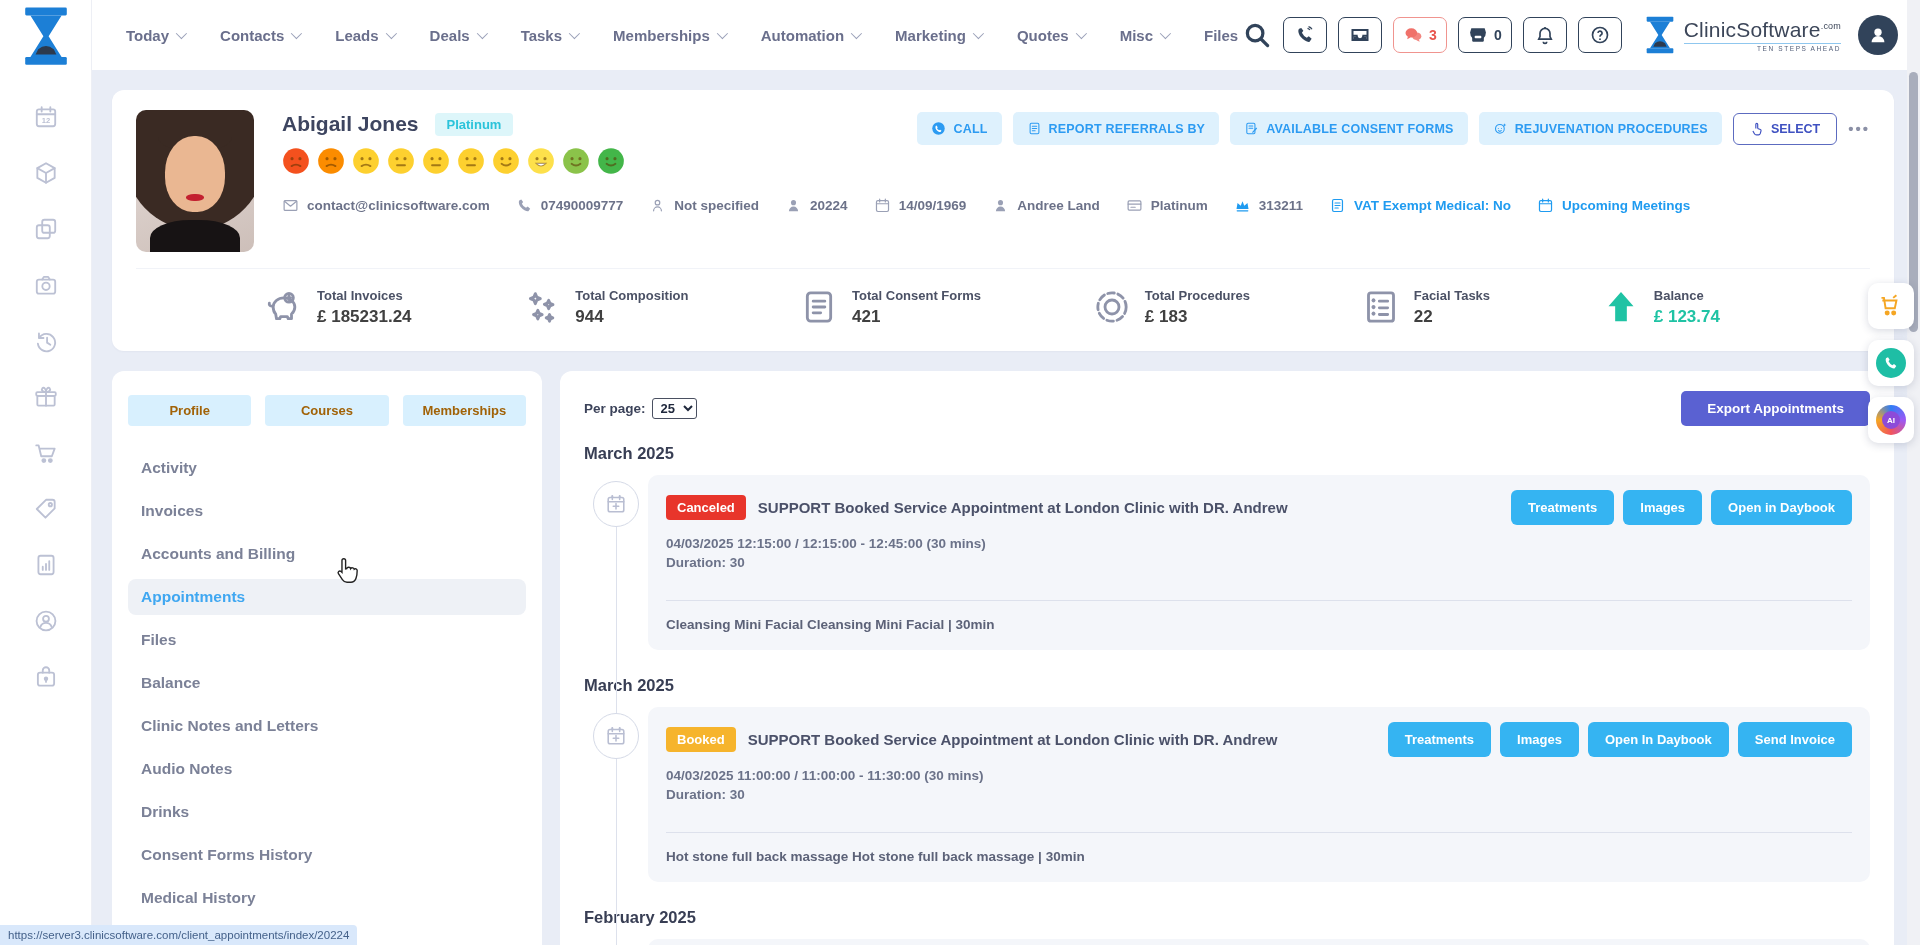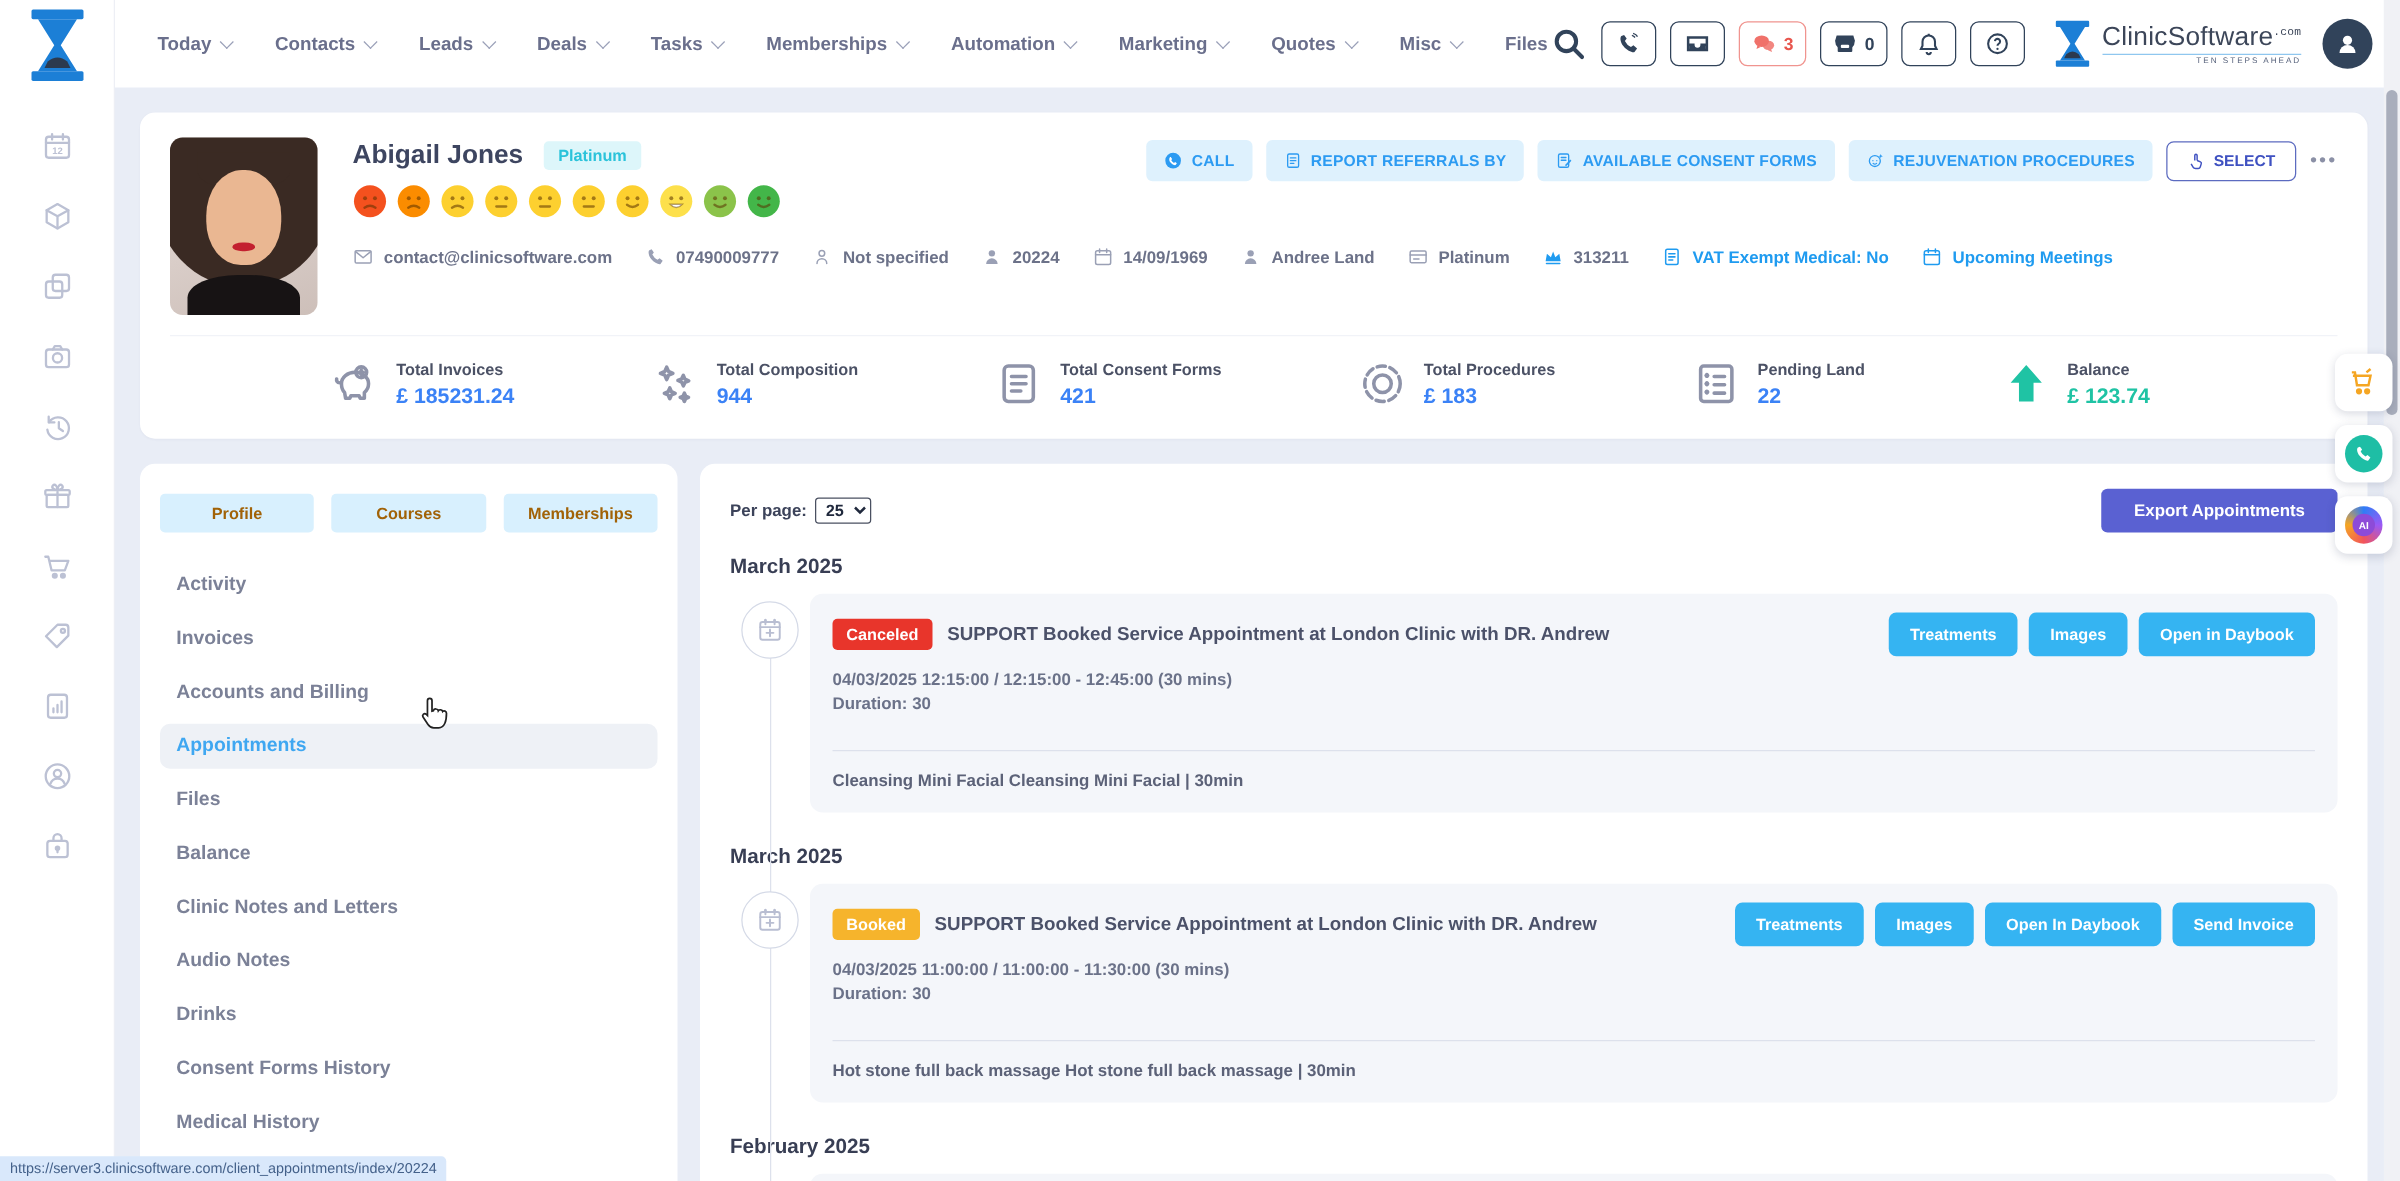--- a/index.html
+++ b/index.html
@@ -21,21 +21,21 @@
   .chev { width:8px; height:8px; border-right:1.6px solid #9aa0b8; border-bottom:1.6px solid #9aa0b8; transform:rotate(45deg) translateY(-2px); display:inline-block; }
   .topbar-right { margin-left:auto; display:flex; align-items:center; gap:11px; }
   .search-btn { width:30px; height:30px; color:#31435a; cursor:pointer; }
   .tb-btn { min-width:44px; height:36px; border:1.7px solid #31435a; border-radius:7px; background:#fff; display:flex; align-items:center; justify-content:center; gap:6px; padding:0 9px; cursor:pointer; color:#31435a; font-size:14px; font-weight:700; }
   .tb-btn .ic { width:20px; height:20px; color:#31435a; }
   .tb-btn.alert { border-color:#f0948f; color:#e8554d; }
   .tb-btn.alert .ic { color:#f0716a; }
   .brandlogo { display:flex; align-items:center; gap:7px; margin:0 6px 0 10px; cursor:pointer; }
   .brandlogo .mark { width:34px; height:40px; }
   .brandname { font-size:21px; color:#3c4659; letter-spacing:.2px; }
-  .brandname sup { font-size:9px; color:#3c4659;font-family:Liberation Mono, monospace; }
+  .brandname sup { font-size:9px; color:#3c4659; }
   .brandtag { font-size:6.5px; letter-spacing:1.6px; color:#55607a; text-align:right; border-top:1px solid #8fc7ef; padding-top:1px; margin-top:1px; }
   .avatar { width:40px; height:40px; border-radius:50%; background:#31435a; display:flex; align-items:center; justify-content:center; cursor:pointer; }
   .avatar svg { width:22px; height:22px; }
 
   
   .content { position:absolute; left:92px; right:0; top:70px; bottom:0; padding:20px 26px 12px 20px; }
 
   .client-card { background:#fff; border-radius:12px; padding:20px 24px 0 24px; box-shadow:0 1px 2px rgba(40,50,90,.04); }
   .client-top { display:flex; position:relative; }
   .photo { width:118px; height:142px; border-radius:10px; flex:none; position:relative; overflow:hidden; background:linear-gradient(160deg,#e9e2df 0%,#d9cdc8 55%,#cdbfb9 100%); }
@@ -62,21 +62,21 @@
   .act-btn { display:flex; align-items:center; gap:7px; background:#def1fd; color:#2c9bf2; border:none; font-size:12.5px; font-weight:800; letter-spacing:.2px; padding:9px 14px; border-radius:5px; cursor:pointer; }
   .act-btn .ic { width:15px; height:15px; color:#2c9bf2; }
   .select-btn { display:flex; align-items:center; gap:7px; background:#fff; color:#3f51c1; border:1.5px solid #5c6bc0; font-size:12.5px; font-weight:800; padding:8px 16px; border-radius:6px; cursor:pointer; }
   .select-btn .ic { width:14px; height:14px; color:#3f51c1; }
   .more-dots { color:#8b90a6; font-size:15px; letter-spacing:2px; cursor:pointer; font-weight:700; }
 
   .stats-row { display:flex; justify-content:space-between; border-top:1px solid #f1f3f8; margin-top:16px; padding:18px 150px 24px 128px; }
   .stat { display:flex; align-items:center; gap:13px; }
   .stat .ic { width:40px; height:40px; color:#8e93a9; }
   .stat-label { font-size:13px; color:#4b5165; font-weight:700; }
-  .stat-value { font-size:17px; color:#3b82f6; font-weight:800; margin-top:4px; }
+  .stat-value { font-size:17px; color:#404040; font-weight:800; margin-top:4px; }
   .stat.balance .stat-value { color:#1fc3a4; }
   .stat.balance .ic { color:#1fc3a4; }
 
   .columns { display:flex; gap:18px; margin-top:20px; align-items:flex-start; }
 
   
   .left-panel { width:430px; flex:none; background:#fff; border-radius:12px; padding:24px 16px; position:relative; min-height:620px; }
   .tabs { display:flex; gap:14px; }
   .tab { flex:1; height:31px; background:#d8f0fe; color:#a16207; border:none; border-radius:4px; font-size:13px; font-weight:700; cursor:pointer; font-family:inherit; }
   .side-menu { list-style:none; margin-top:24px; }
@@ -641,21 +641,21 @@
           </div>
           <div class="stat">
             <span class="ic">
               <svg viewBox="0 0 24 24" fill="none" stroke="currentColor" stroke-width="1.7" stroke-linecap="round" stroke-linejoin="round">
                 <rect x="4.5" y="3.5" width="15" height="17" rx="1.5"></rect>
                 <path d="M11 8.5 h5 M11 12.5 h5 M11 16.5 h5"></path>
                 <path d="M7.5 8 l.01.01 M7.5 12 l.01.01 M7.5 16 l.01.01" stroke-width="2.4"></path>
               </svg>
             </span>
             <div>
-              <div class="stat-label">Pending Land</div>
+              <div class="stat-label">Facial Tasks</div>
               <div class="stat-value">22</div>
             </div>
           </div>
           <div class="stat balance">
             <span class="ic">
               <svg viewBox="0 0 24 24" fill="none" stroke="currentColor" stroke-width="1.7" stroke-linecap="round" stroke-linejoin="round">
                 <path d="M12 3 L19.5 11.5 H15.5 V20.5 H8.5 V11.5 H4.5 Z" fill="currentColor" stroke="none"></path>
               </svg>
             </span>
             <div>

